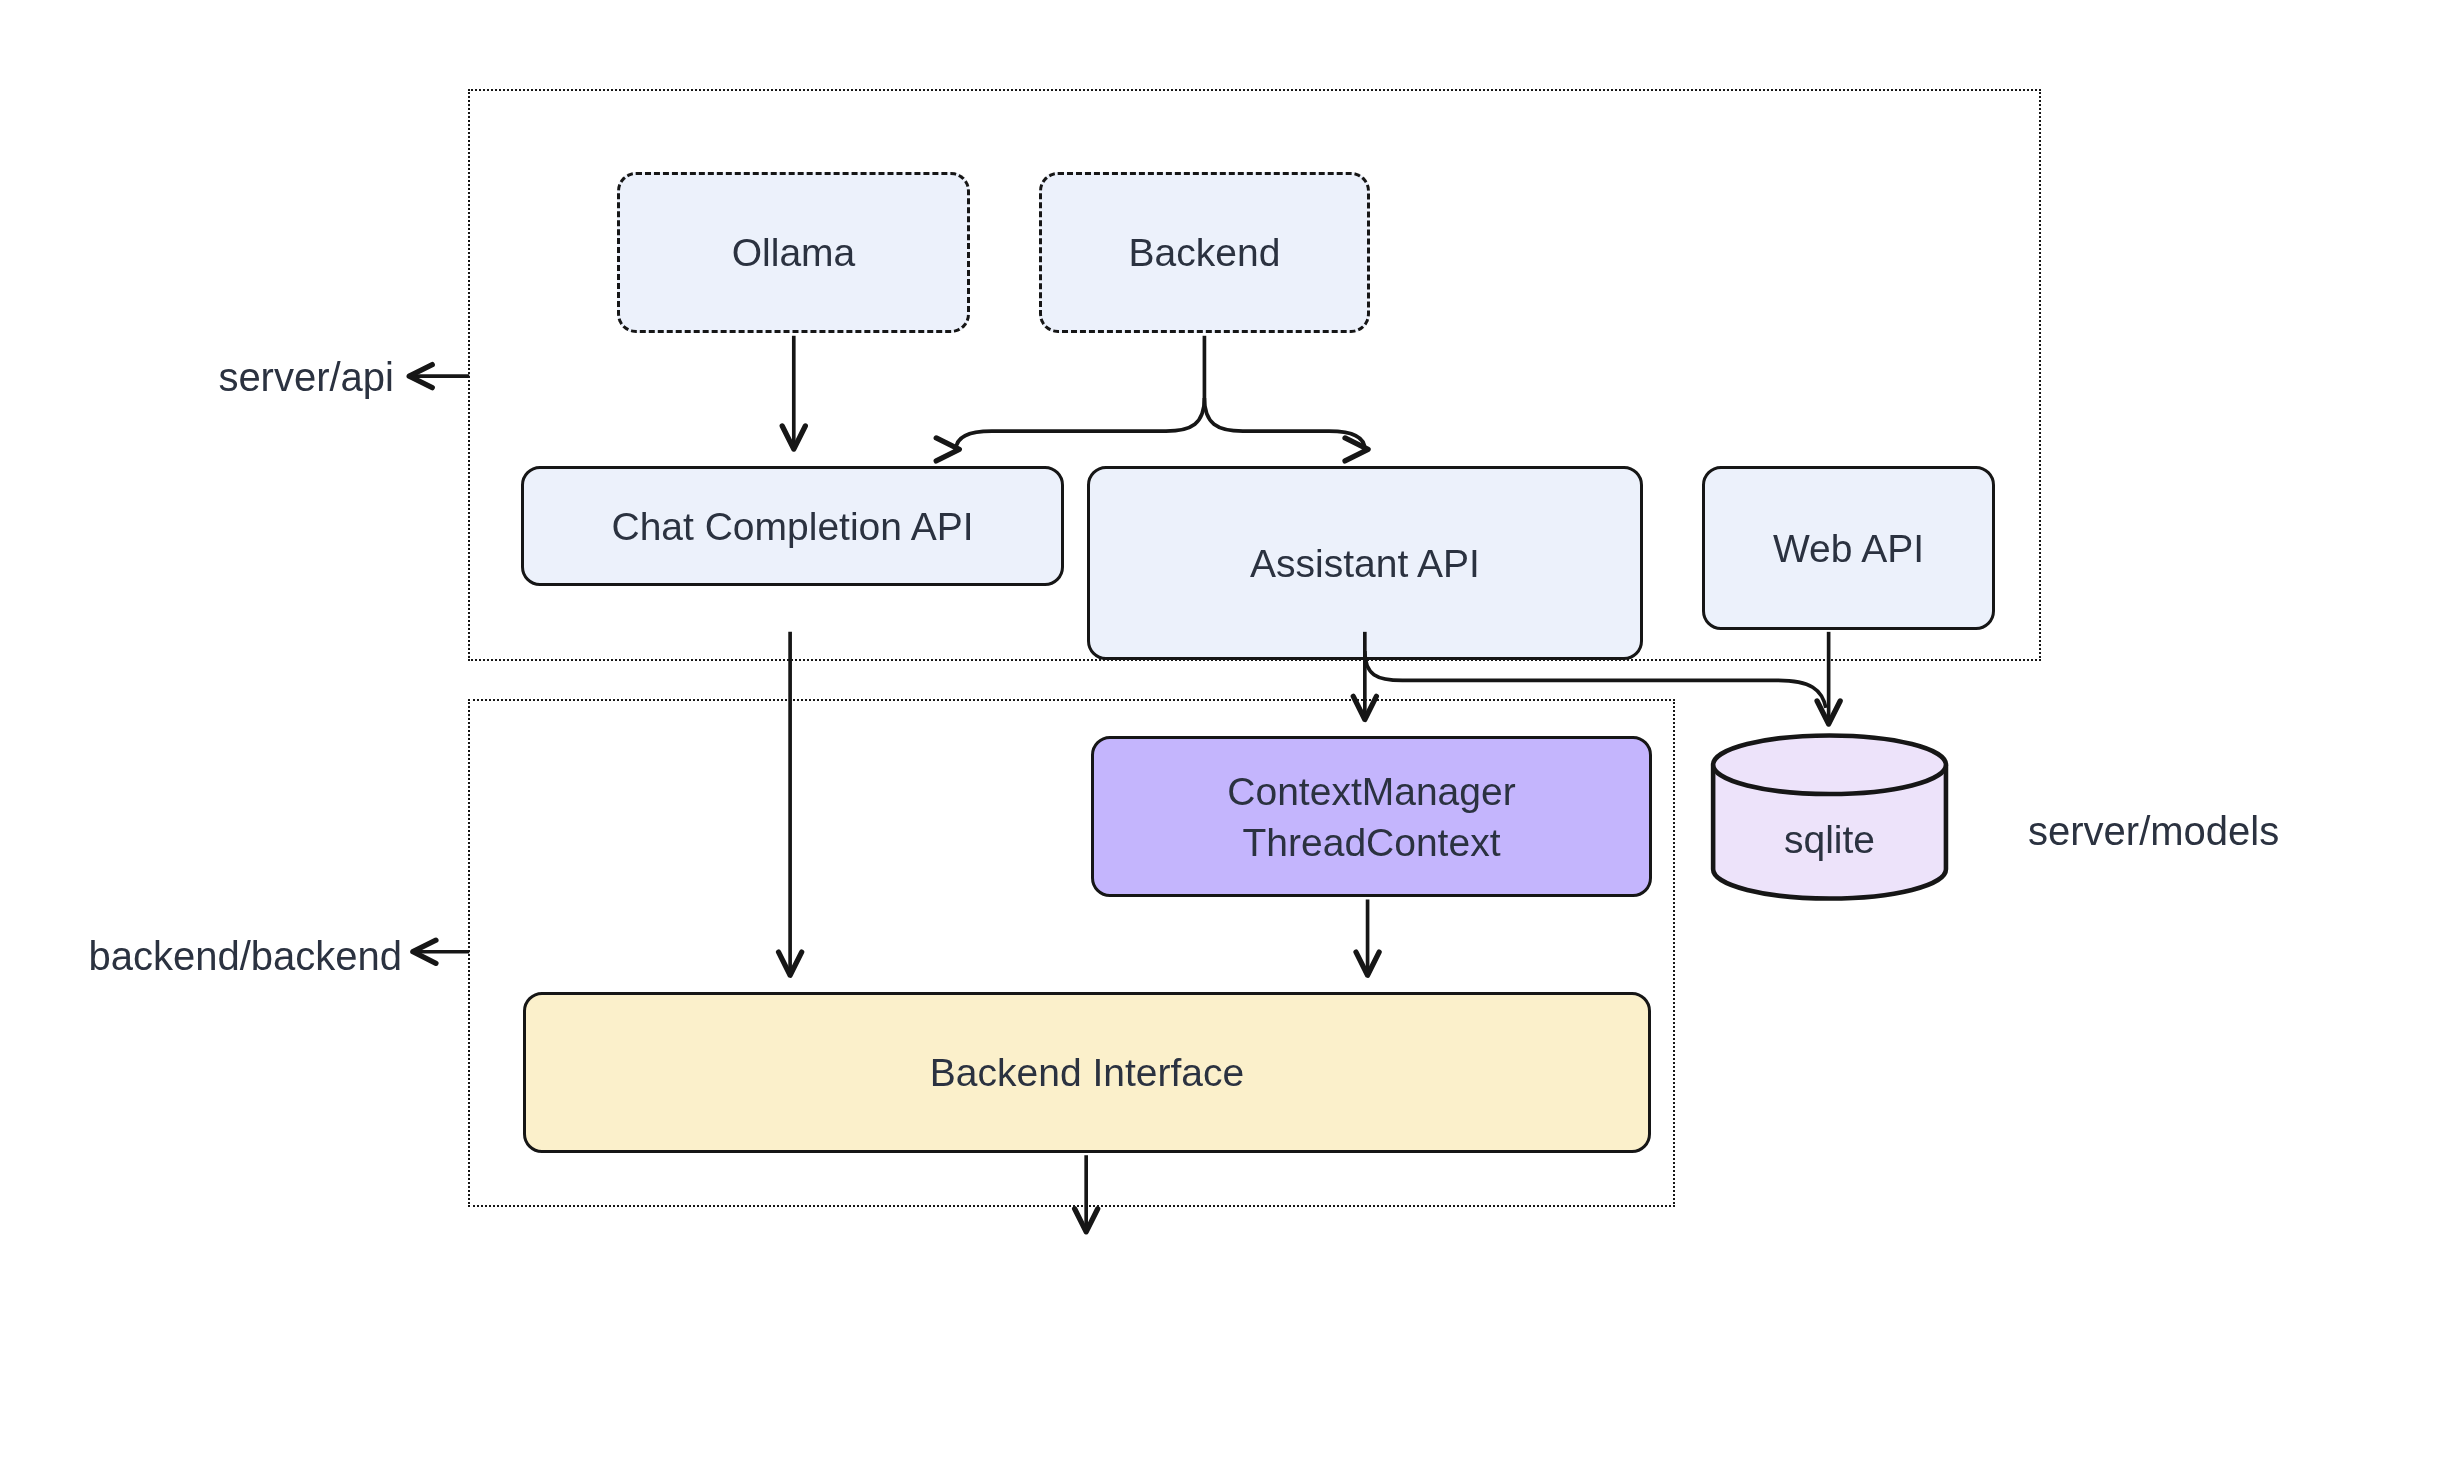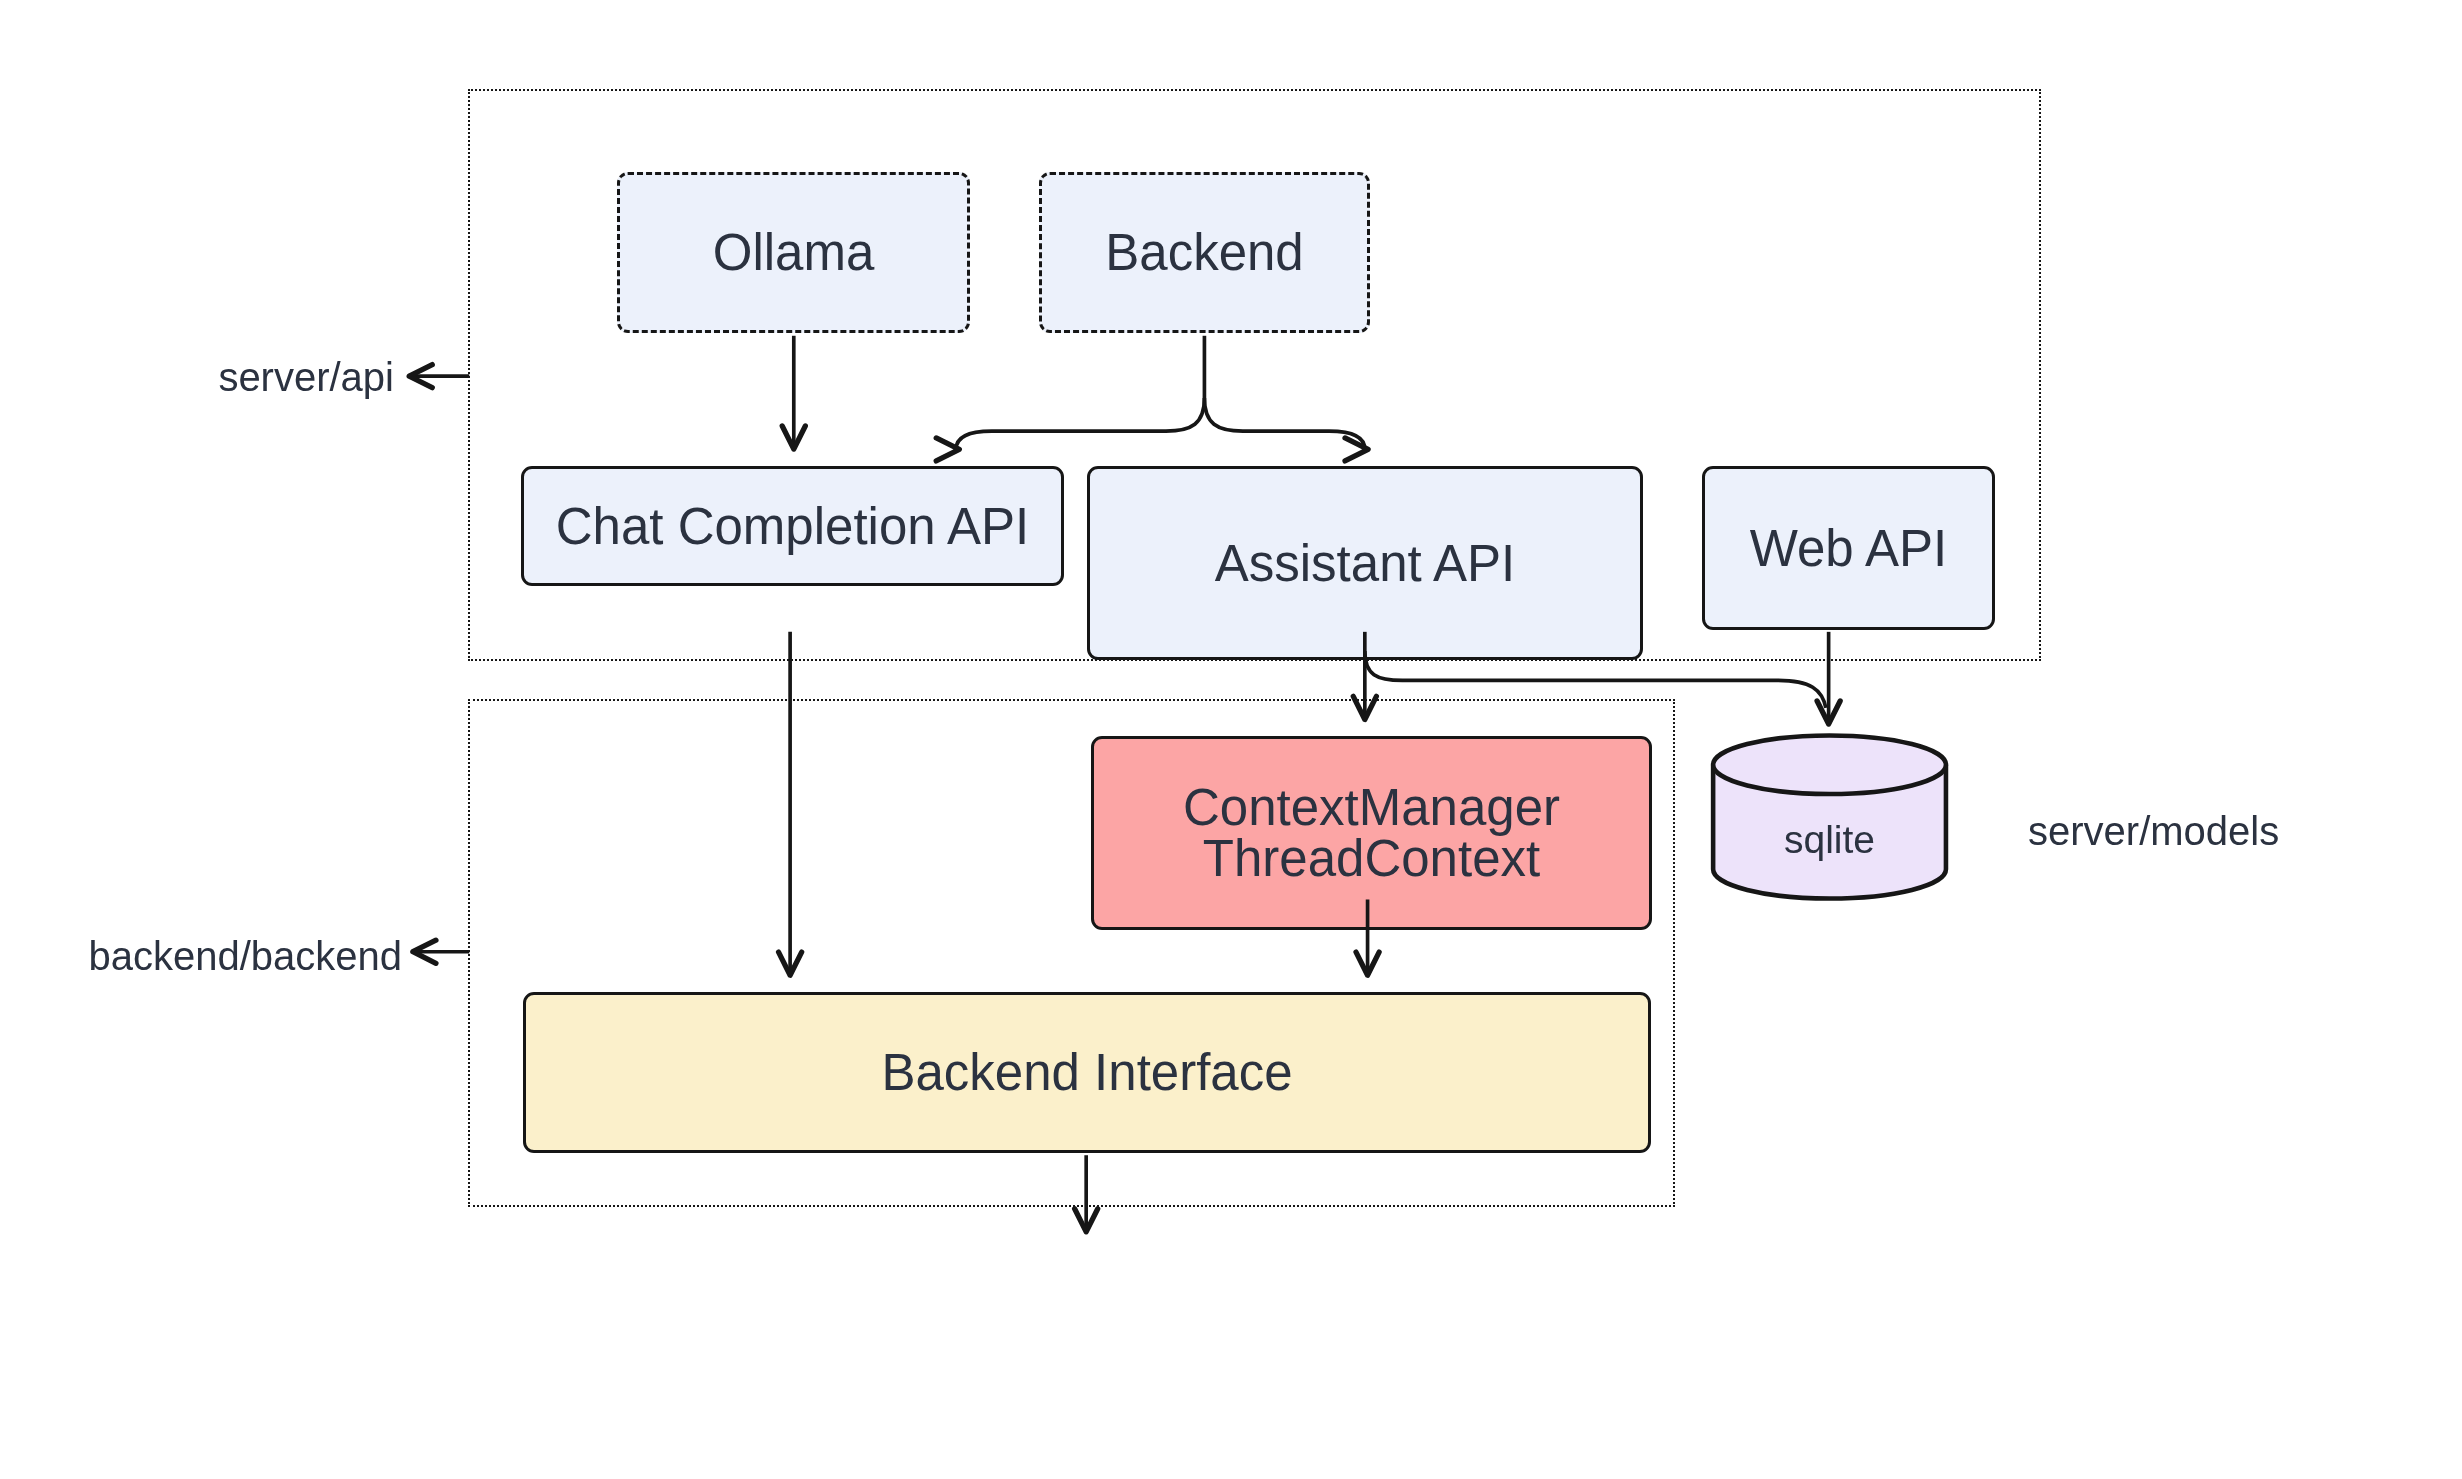--- a/index.html
+++ b/index.html
@@ -11,24 +11,24 @@
     color:#2b3240;
     overflow:hidden;
   }
   .container{
     position:absolute;
     border:2.8px dotted #161616;
   }
   .node{
     position:absolute;
     border:3.7px solid #161616;
-    border-radius:11px;
+    border-radius:19px;
     display:flex;align-items:center;justify-content:center;
     text-align:center;
-    font-size:51px;
+    font-size:39px;
     line-height:51px;
     color:#2b3240;
     box-sizing:border-box;
   }
   .node.dashed{border-style:dashed;}
   .side-label{
     position:absolute;
     font-size:40px;
     color:#2b3240;
     white-space:nowrap;
@@ -63,21 +63,21 @@
   <div class="node" style="left: 521px; top: 466px; width: 543px; height: 120px; background-color: rgb(236, 241, 251);">
     <span>Chat Completion API</span>
   </div>
   <div class="node" style="left: 1087px; top: 466px; width: 556px; height: 194px; background-color: rgb(236, 241, 251);">
     <span>Assistant API</span>
   </div>
   <div class="node" style="left: 1682px; top: 466px; width: 293px; height: 164px; background-color: rgb(236, 241, 251); margin-left: 20px;">
     <span>Web API</span>
   </div>
 
-  <div class="node" style="left: 1091px; top: 736px; width: 561px; height: 194px; flex-direction: column; background-color: #fca5a5;">
+  <div class="node" style="left: 1091px; top: 736px; width: 561px; height: 161px; flex-direction: column; background-color: #c4b5fd;">
     <span>ContextManager</span>
     <span>ThreadContext</span>
   </div>
   <div class="node" style="left: 523px; top: 992px; width: 1128px; height: 161px; background-color: rgb(251, 240, 203);">
     <span>Backend Interface</span>
   </div>
 
   <svg class="overlay" width="2462" height="1480" viewBox="0 0 2686 1614">
     <defs>
       <marker id="arrow" viewBox="0 0 10 10" refX="7.5" refY="5" markerWidth="9" markerHeight="9" orient="auto-start-reverse">

